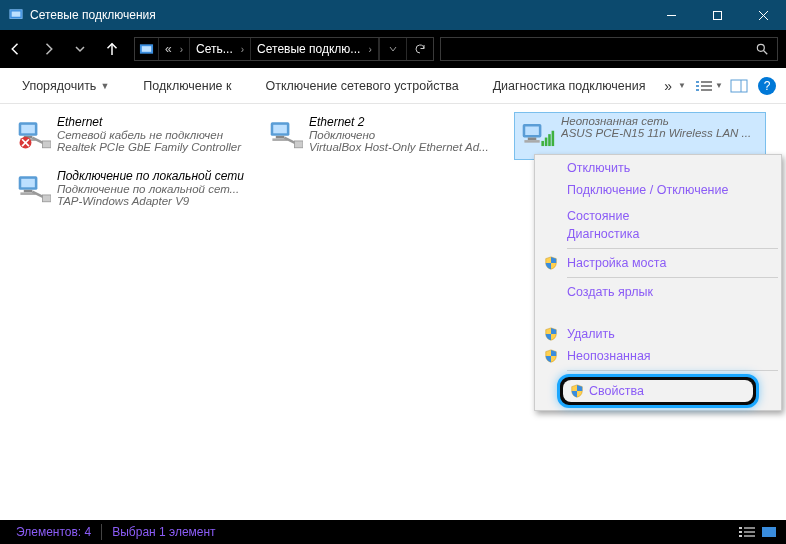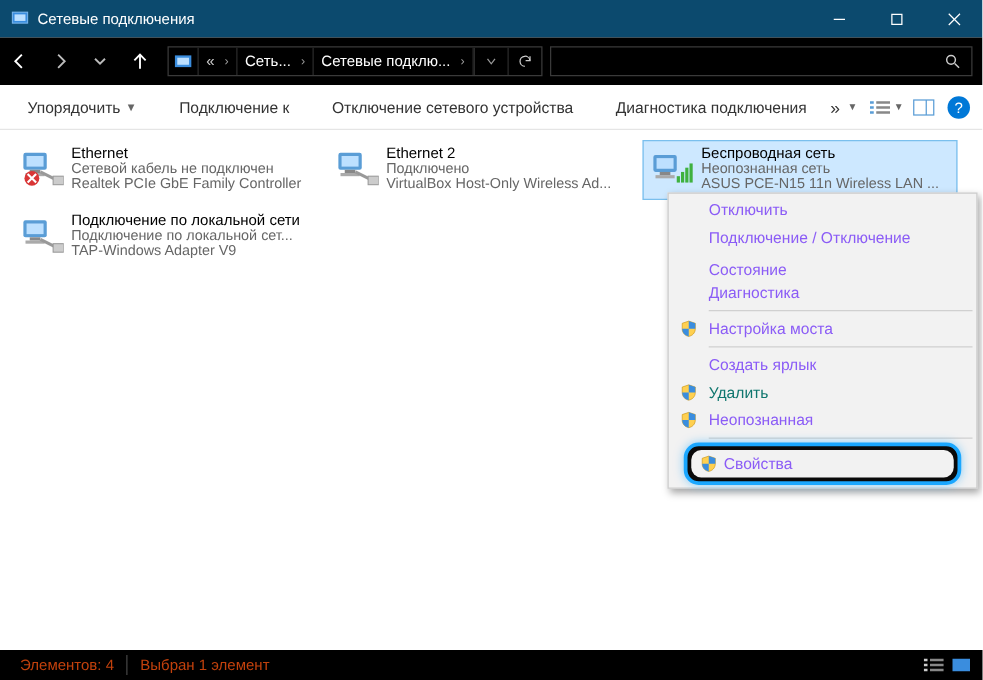--- a/index.html
+++ b/index.html
@@ -36,38 +36,38 @@
   .overflow { padding:0 6px; font-size:14px; letter-spacing:2px; color:#333;}
   .viewbtn { width:30px; height:26px; display:flex; align-items:center; justify-content:center;}
   .help { width:18px; height:18px; border-radius:50%; background:#0078d7; color:#fff; font-size:12px; display:flex; align-items:center; justify-content:center; margin-left:4px;}
 
   
   .content { position:relative; height: calc(544px - 30px - 38px - 36px - 24px); background:#fff; padding:8px 10px; }
   .adapters { display:flex; flex-wrap:wrap; gap:0; }
   .adapter { width:252px; height:48px; display:flex; align-items:flex-start; padding:2px 4px; margin-bottom:6px; border:1px solid transparent; }
   .adapter.selected { background:#cde8ff; border:1px solid #7abfed; }
   .adapter .aicon { width:38px; height:40px; position:relative; flex:0 0 38px; display:flex; align-items:center; justify-content:center;}
-  .adapter .info { flex:1; overflow:hidden; padding-left:4px; }
+  .adapter .info { flex:1; overflow:hidden; padding-left:4px;font-style:italic; }
   .adapter .name { font-size:12px; color:#000; white-space:nowrap; overflow:hidden; text-overflow:ellipsis;}
   .adapter .status { font-size:11.5px; color:#666; white-space:nowrap; overflow:hidden; text-overflow:ellipsis;}
   .adapter .device { font-size:11.5px; color:#666; white-space:nowrap; overflow:hidden; text-overflow:ellipsis;}
 
   
   .ctxmenu { position:absolute; right:4px; top:50px; width:248px; background:#f2f2f2; border:1px solid #cccccc; box-shadow:2px 3px 6px rgba(0,0,0,0.35); padding:2px; font-size:12.5px; }
   .citem { height:22px; display:flex; align-items:center; padding-left:30px; position:relative; color:#8b5cf6; }
-  .citem.disabled { color:#0f766e; }
+  .citem.disabled { color:#8b5cf6;margin-top:20px; }
   .citem.bold { font-weight:400;align-items:flex-end; }
   .csep { height:1px; background:#d0d0d0; margin:3px 1px 3px 30px; }
   .shield { position:absolute; left:6px; width:16px; height:16px; display:flex; align-items:center; justify-content:center;}
   .citem.highlight-wrap { padding:0; height:auto; }
-  .hl-outer { width:calc(100% - 4px); margin:0 10px; border:3px solid #1aa7ff; border-radius:12px; padding:3px; background:#0a0a0a; box-shadow:0 0 8px rgba(26,167,255,0.5); }
+  .hl-outer { width:calc(100% - 4px); margin:0 20px; border:3px solid #1aa7ff; border-radius:12px; padding:3px; background:#0a0a0a; box-shadow:0 0 8px rgba(26,167,255,0.5); }
   .hl-inner { background:#f2f2f2; border-radius:8px; height:22px; display:flex; align-items:center; padding-left:26px; position:relative;}
 
   
-  .statusbar { position:absolute; bottom:0; left:0; right:0; height:24px; background:#000; color:#c2410c; display:flex; align-items:center; font-size:12px; padding:0 6px;}
+  .statusbar { position:absolute; bottom:0; left:0; right:0; height:24px; background:#000; color:#8b5cf6; display:flex; align-items:center; font-size:12px; padding:0 6px;}
   .statusbar .seg { padding:0 10px; border-right:1px solid #444; height:16px; display:flex; align-items:center;}
   .statusbar .spacer { flex:1; }
   .sb-icon { width:22px; height:18px; display:flex; align-items:center; justify-content:center;}
 
   
   svg { display:block; }
 </style>
 </head>
 <body>
 
@@ -240,38 +240,37 @@
             <rect x="5" y="5" width="16" height="10" fill="#bde0ff"></rect>
             <rect x="8" y="18" width="10" height="3" fill="#888"></rect>
             <rect x="4" y="21" width="18" height="3" fill="#aaa"></rect>
             <path d="M18 20 L34 28" stroke="#999" stroke-width="3"></path>
             <rect x="30" y="24" width="10" height="8" fill="#ccc" stroke="#999"></rect>
           </svg>
         </div>
         <div class="info">
           <div class="name">Ethernet 2</div>
           <div class="status">Подключено</div>
-          <div class="device">VirtualBox Host-Only Wireless Ad...</div>
+          <div class="device">VirtualBox Host-Only Ethernet Ad...</div>
         </div>
       </div>
       <div class="adapter selected">
         <div class="aicon">
           <svg width="34" height="30" viewBox="0 0 40 34">
             <rect x="2" y="4" width="22" height="16" fill="#5a9dd6" rx="2"></rect>
             <rect x="5" y="7" width="16" height="10" fill="#bde0ff"></rect>
             <rect x="8" y="20" width="10" height="3" fill="#888"></rect>
             <rect x="4" y="23" width="18" height="3" fill="#aaa"></rect>
             <rect x="24" y="24" width="3" height="6" fill="#3fb13f"></rect>
             <rect x="28" y="20" width="3" height="10" fill="#3fb13f"></rect>
             <rect x="32" y="16" width="3" height="14" fill="#3fb13f"></rect>
             <rect x="36" y="12" width="3" height="18" fill="#3fb13f"></rect>
           </svg>
         </div>
         <div class="info">
-          <div class="name">Беспроводная сеть</div>
           <div class="status">Неопознанная сеть</div>
           <div class="device">ASUS PCE-N15 11n Wireless LAN ...</div>
         </div>
       </div>
       <div class="adapter">
         <div class="aicon">
           <svg width="34" height="30" viewBox="0 0 40 34">
             <rect x="2" y="2" width="22" height="16" fill="#5a9dd6" rx="2"></rect>
             <rect x="5" y="5" width="16" height="10" fill="#bde0ff"></rect>
             <rect x="8" y="18" width="10" height="3" fill="#888"></rect>

